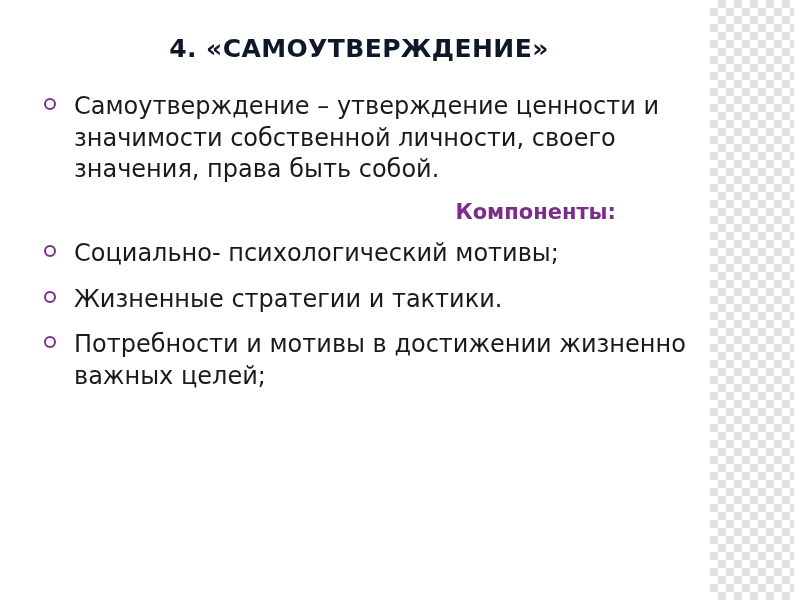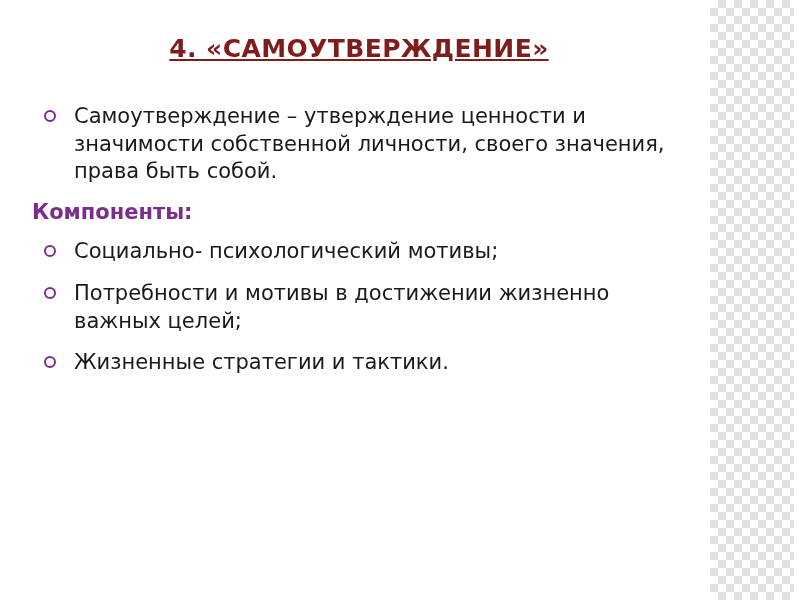--- a/index.html
+++ b/index.html
@@ -45,55 +45,54 @@
   .content {
     position: absolute;
     left: 0;
     top: 0;
     width: 710px;
     height: 600px;
     box-sizing: border-box;
     padding: 34px 24px 0 32px;
   }
   .slide-title {
-    color: #7f1d1d;
+    color: #0f172a;
     font-size: 25px;
     font-weight: bold;
     text-align: center;
     letter-spacing: 0.4px;
-    margin: 0 0 40px 0;
+    margin: 0 0 28px 0;
     font-family: "DejaVu Sans", sans-serif;
-    text-decoration: underline;
   }
   ul.bullets {
     list-style: none;
     margin: 0;
     padding: 0;
   }
   li.bullet {
     position: relative;
     padding-left: 42px;
     margin-bottom: 14px;
-    font-size: 21px;
+    font-size: 24px;
     line-height: 1.32;
     color: #1a1a1a;
   }
   li.bullet .marker {
     position: absolute;
     left: 12px;
     top: 7px;
     width: 12px;
     height: 12px;
     border: 2px solid #7B2D8E;
     border-radius: 50%;
     box-sizing: border-box;
     background: transparent;
   }
   .center-line {
-    text-align: left;
+    text-align: right;
     color: #7B2D8E;
     font-size: 21px;
     font-weight: bold;
     margin: 4px 0 14px 0;
     padding-right: 70px;
   }
   .text {
     display: block;
   }
 </style>
@@ -118,22 +117,22 @@
 
     <div class="center-line">Компоненты:</div>
 
     <ul class="bullets">
       <li class="bullet">
         <span class="marker"></span>
         <span class="text">Социально- психологический мотивы;</span>
       </li>
       <li class="bullet">
         <span class="marker"></span>
-        <span class="text">Потребности и мотивы в достижении жизненно важных целей;</span>
+        <span class="text">Жизненные стратегии и тактики.</span>
       </li>
       <li class="bullet">
         <span class="marker"></span>
-        <span class="text">Жизненные стратегии и тактики.</span>
+        <span class="text">Потребности и мотивы в достижении жизненно важных целей;</span>
       </li>
     </ul>
 
   </div>
 </div>
 
 </body></html>

